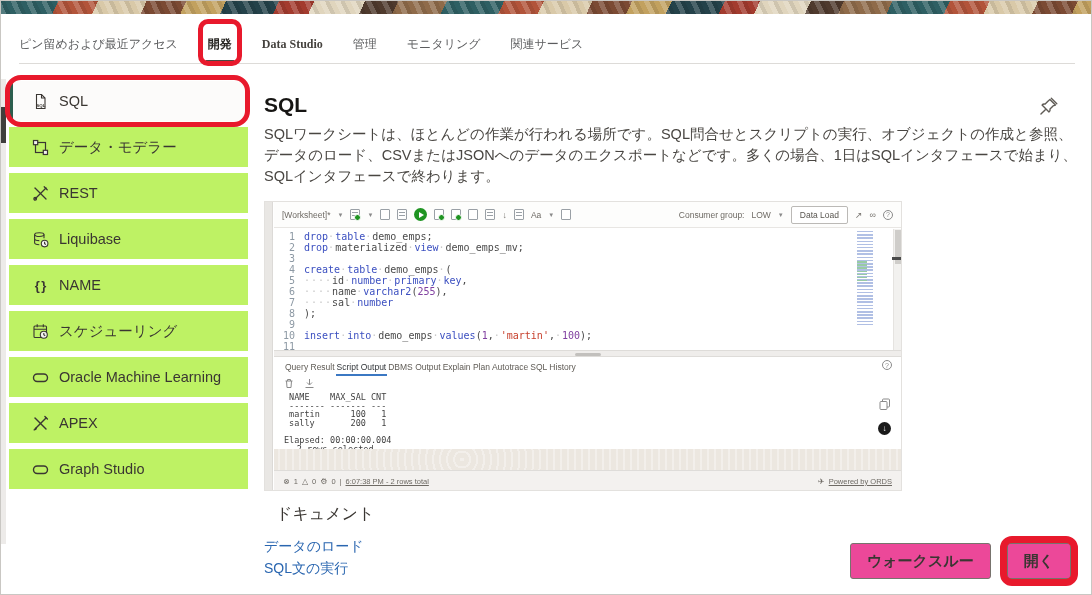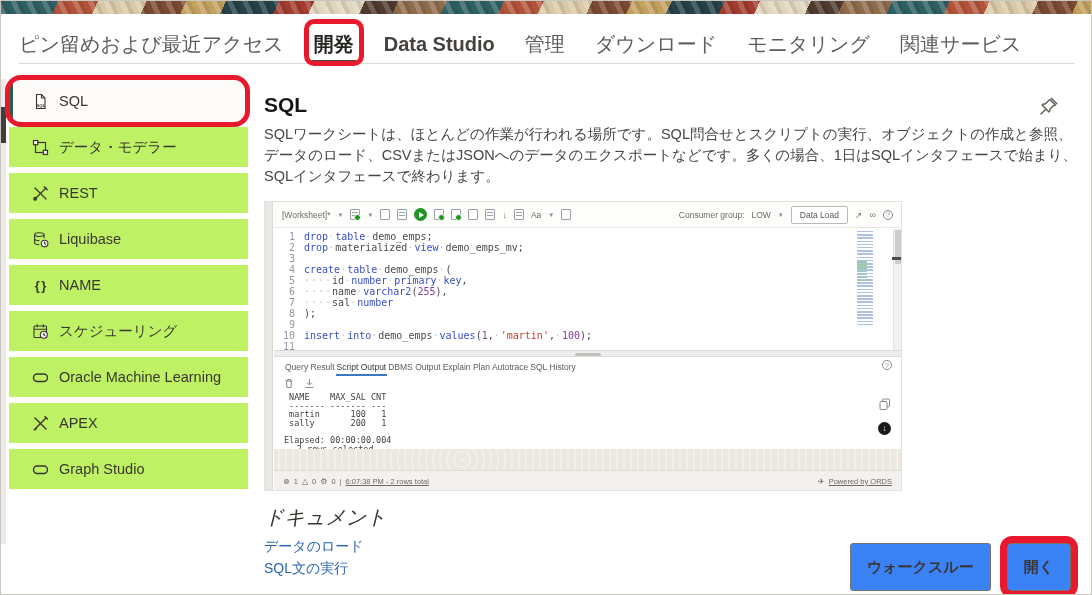--- a/index.html
+++ b/index.html
@@ -12,21 +12,21 @@
     background:
       repeating-linear-gradient(65deg, rgba(255,255,255,.18) 0 5px, rgba(0,0,0,.08) 5px 9px, transparent 9px 14px),
       repeating-linear-gradient(115deg,
         #2e5f63 0 52px, #b2543a 52px 88px, #d9c9a8 88px 132px, #7b4a33 132px 168px,
         #c2a15f 168px 204px, #24424a 204px 252px, #a33b2e 252px 284px, #e0d5bd 284px 330px,
         #4f3a2d 330px 360px, #8f6b4a 360px 404px);
   }
 
   
   .tabs { position:absolute; left:18px; top:24px; height:38px; display:flex; align-items:stretch; gap:30px; }
-  .tab { display:flex; align-items:center; font-size:20px; color:#5b5c5e; cursor:pointer; position:relative; white-space:nowrap; }
+  .tab { display:flex; align-items:center; font-size:12px; color:#5b5c5e; cursor:pointer; position:relative; white-space:nowrap;font-family:Liberation Serif, serif; }
   .tab.sel { color:#262522; font-weight:bold; }
   .tab.sel::after { content:""; position:absolute; left:-2px; right:-2px; bottom:0; height:3px; background:#4b4944; }
   .tab.semib { color:#45423e; font-weight:bold; }
   .nav-divider { position:absolute; left:18px; right:16px; top:62px; height:1px; background:#dddbd8; }
 
   
   .ring { position:absolute; border:5px solid #e8192c; border-radius:10px; pointer-events:none; z-index:6; }
   .ring.tab-ring { inset:-6px -10px -3px -10px; }
   .ring.side-ring { inset:-6px -2px -6px -4px; border-width:5px; border-radius:16px; }
   .ring.open-ring { inset:-7px; border-width:7px; border-radius:12px; }
@@ -44,27 +44,27 @@
   .side-ico { width:18px; height:18px; display:flex; align-items:center; justify-content:center; flex:0 0 18px; }
   .side-ico svg { display:block; }
   .side-label { font-size:14.5px; color:#3a3632; font-weight:500; white-space:nowrap; }
   .json-glyph { font-size:13px; font-weight:bold; color:#3a3632; letter-spacing:-1px; }
 
   
   .main-title { position:absolute; left:263px; top:92px; font-size:21px; font-weight:bold; color:#161513; }
   .pin-btn { position:absolute; left:1037px; top:94px; width:24px; height:24px; cursor:pointer; }
   .main-desc { position:absolute; left:263px; top:123px; width:814px; font-size:14.5px;
                line-height:21px; color:#494642; }
-  .docs-heading { position:absolute; left:263px; top:503px; font-size:20px; color:#3a3632;font-style:italic; }
+  .docs-heading { position:absolute; left:275px; top:503px; font-size:16px; color:#3a3632; }
   .doc-link { position:absolute; left:263px; font-size:14px; color:#2a66b0; cursor:pointer; }
   .doc-link.l1 { top:537px; } .doc-link.l2 { top:559px; }
 
   
   .footer-btns { position:absolute; right:20px; top:542px; display:flex; gap:16px; align-items:center; }
-  .btn { height:48px; background:#3b82f6; border:1px solid #77736d; border-radius:3px;
+  .btn { height:36px; background:#ec4899; border:1px solid #77736d; border-radius:3px;
          font-size:15px; font-weight:bold; color:#3a3632; padding:0 16px; cursor:pointer;
          font-family:inherit; }
   .open-wrap { position:relative; }
 
   
   .shot { position:absolute; left:263px; top:200px; width:638px; height:290px;
           border:1px solid #e3e1de; background:#fff; overflow:hidden; font-family:"Liberation Sans","DejaVu Sans",sans-serif; }
   .ss-left-strip { position:absolute; left:0; top:0; width:8px; height:100%; background:#e9e7e4; border-right:1px solid #dcdad7; }
   .ss-toolbar { position:absolute; left:9px; right:0; top:0; height:26px; background:#fdfdfc;
                 border-bottom:1px solid #e8e6e3; display:flex; align-items:center; padding:0 8px; gap:7px;
@@ -133,21 +133,20 @@
   <div class="top-band"></div>
 
   <nav class="tabs">
     <span class="tab">ピン留めおよび最近アクセス</span>
     <span class="tab sel">
       <span>開発</span>
       <span class="ring tab-ring"></span>
     </span>
     <span class="tab semib">Data Studio</span>
     <span class="tab">管理</span>
-    <span class="tab">ダウンロード</span>
     <span class="tab">モニタリング</span>
     <span class="tab">関連サービス</span>
   </nav>
   <div class="nav-divider"></div>
 
   <div class="left-scrollbar">
     <div class="thumb"></div>
   </div>
 
   <div class="sidebar">

